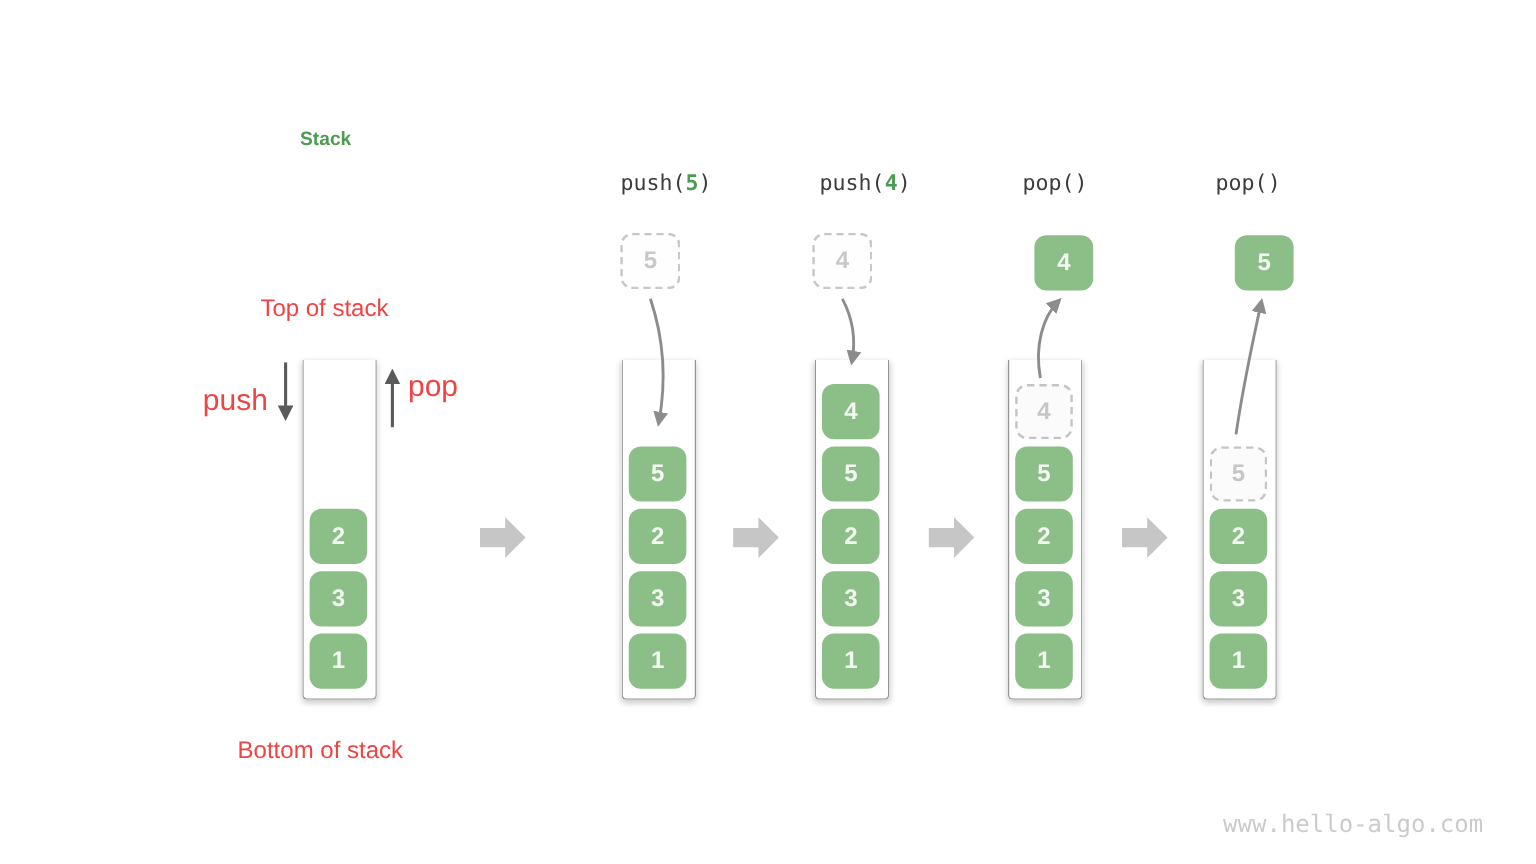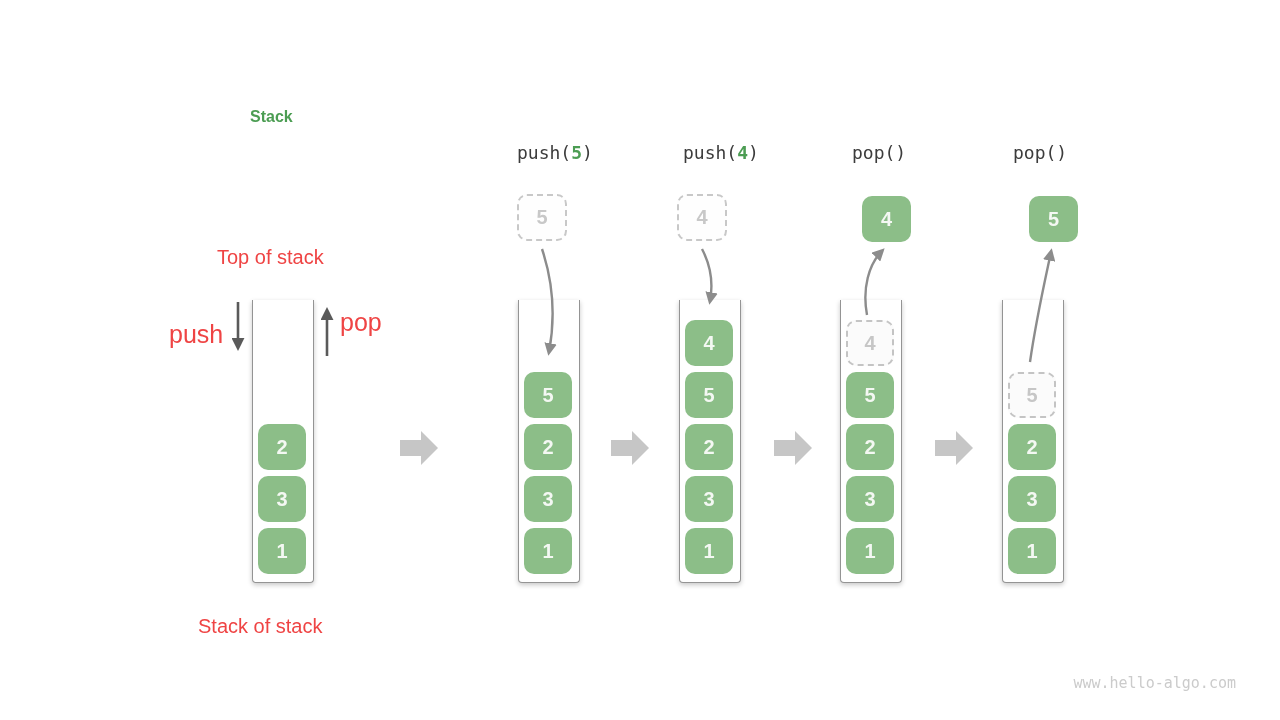--- a/index.html
+++ b/index.html
@@ -34,30 +34,30 @@
   .fs4{left:862px;} .fs5{left:1029px;}
 
   .ophdr{position:absolute;top:142px;font-family:"DejaVu Sans Mono",monospace;font-size:18px;
          color:#3c3c3c;white-space:pre;}
   .oh2{left:517px;} .oh3{left:683px;} .oh4{left:852px;} .oh5{left:1013px;}
   .oparg{color:#4c9d53;font-weight:bold;}
 
   .overlay{position:absolute;left:0;top:0;width:1280px;height:720px;pointer-events:none;}
 
   .watermark{position:absolute;top:674px;right:44px;font-family:"DejaVu Sans Mono",monospace;
-             font-size:15px;color:#cbcbcb;}
+             font-size:20px;color:#cbcbcb;}
 </style>
 </head>
 <body>
 
 <div class="canvas">
 
   <div class="title">Stack</div>
   <div class="lbl lbl-top">Top of stack</div>
-  <div class="lbl lbl-bottom">Stack of stack</div>
+  <div class="lbl lbl-bottom">Bottom of stack</div>
   <div class="lbl lbl-side lbl-push">push</div>
   <div class="lbl lbl-side lbl-pop">pop</div>
 
   <div class="ophdr oh2"><span>push(</span><span class="oparg">5</span><span>)</span></div>
   <div class="ophdr oh3"><span>push(</span><span class="oparg">4</span><span>)</span></div>
   <div class="ophdr oh4"><span>pop(</span><span class="oparg"></span><span>)</span></div>
   <div class="ophdr oh5"><span>pop(</span><span class="oparg"></span><span>)</span></div>
 
   <div class="float-cell float-ghost fg2">5</div>
   <div class="float-cell float-ghost fg3">4</div>

